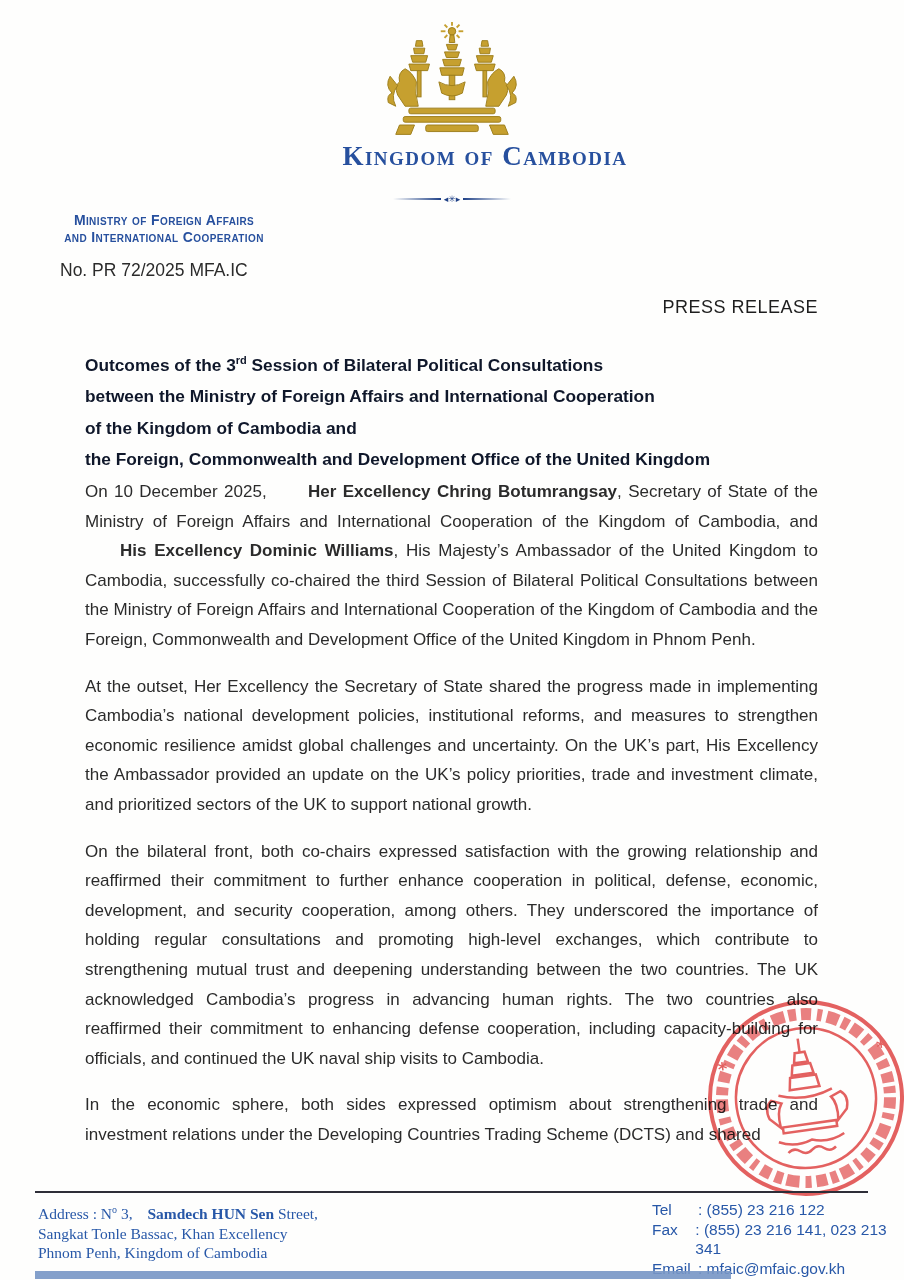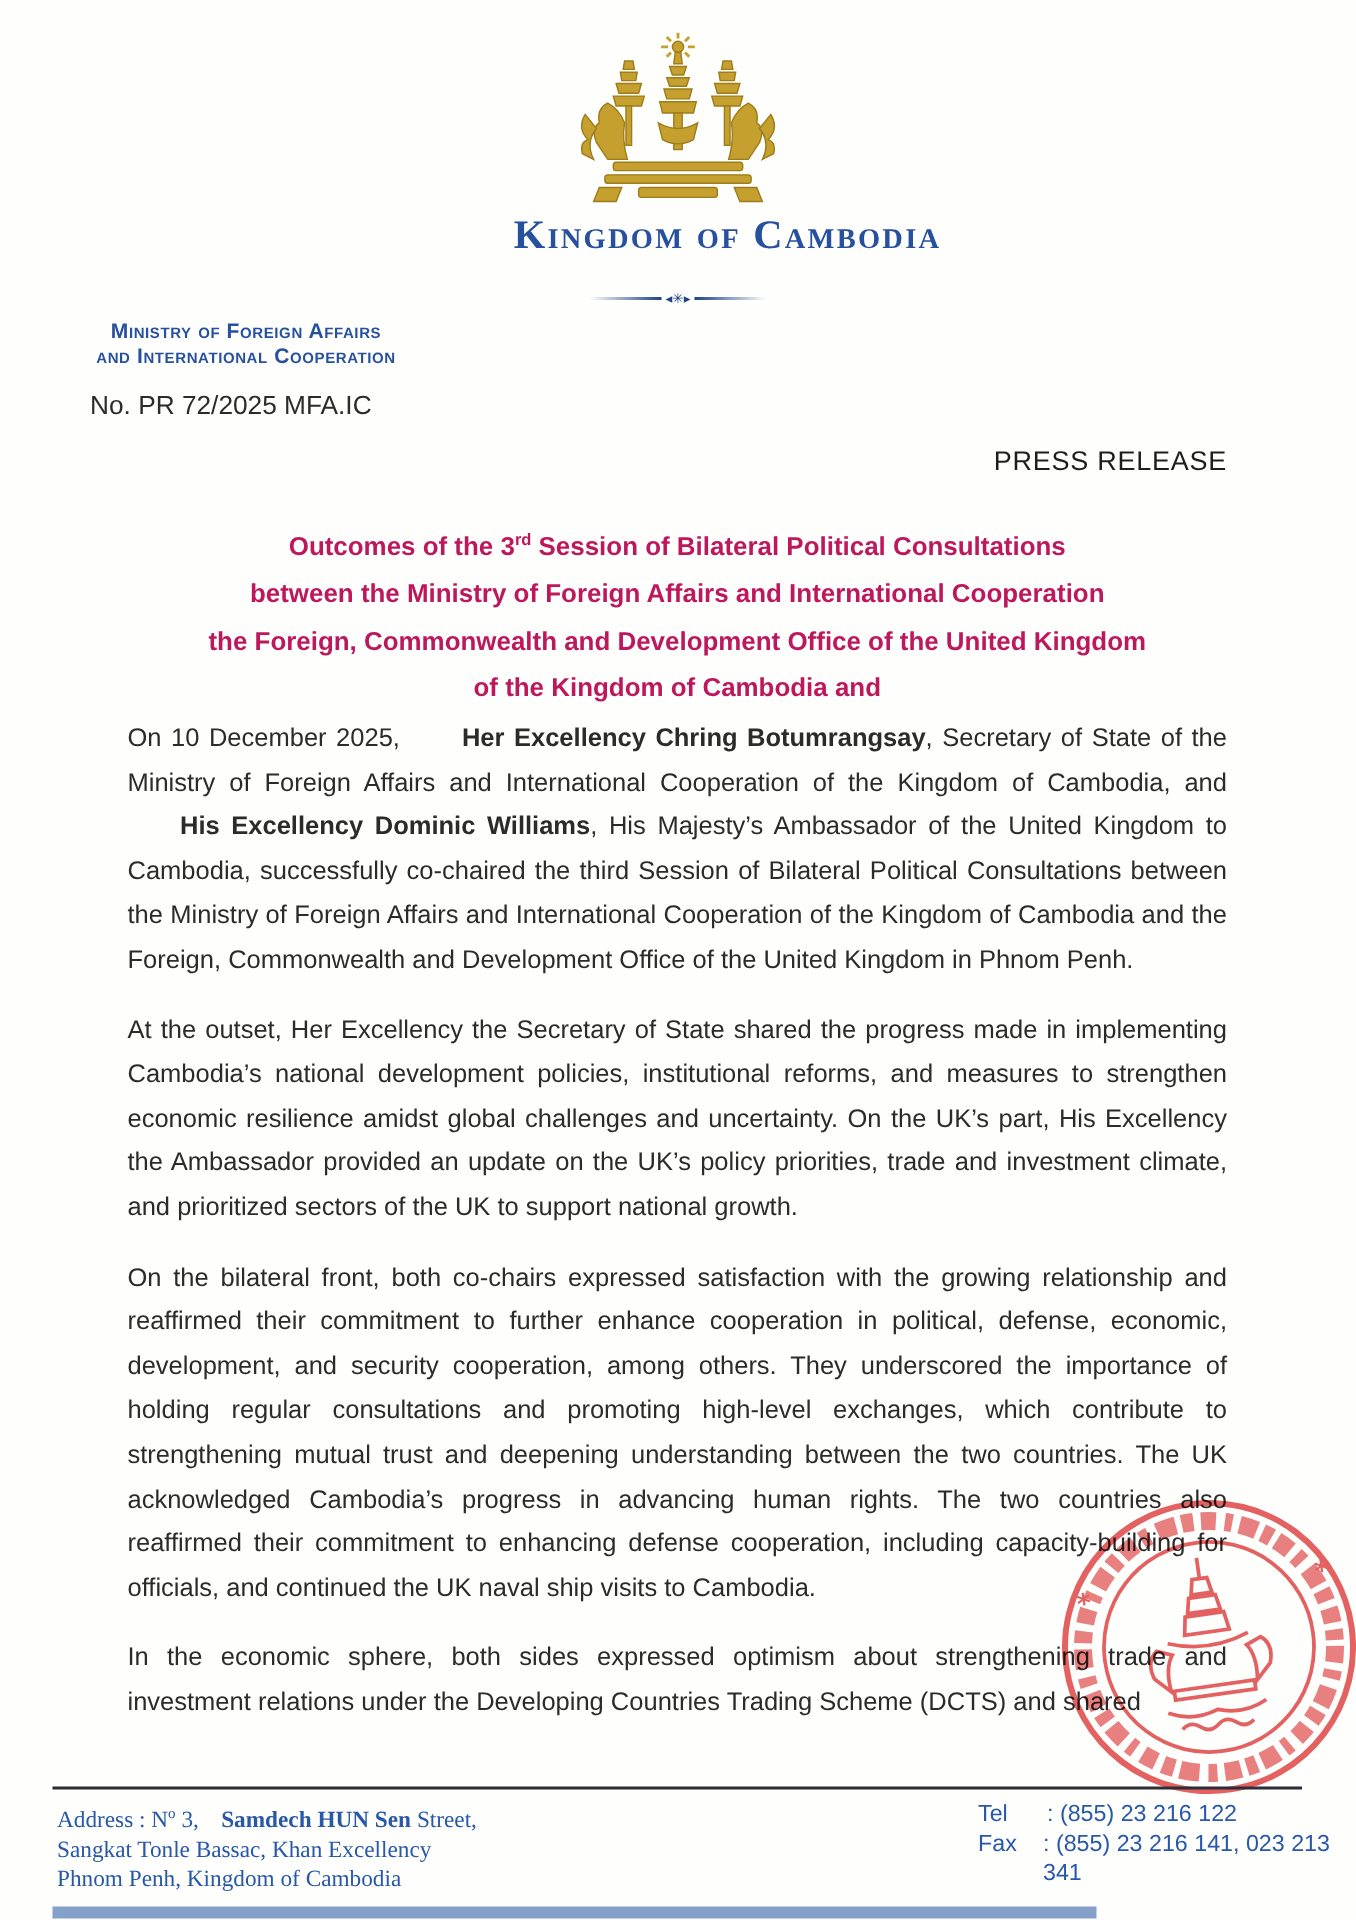--- a/index.html
+++ b/index.html
@@ -32,22 +32,22 @@
     font-weight:bold;font-variant:small-caps;font-size:14px;line-height:17px;
     letter-spacing:.4px;color:#27509e;
   }
   .docnum{position:absolute;left:60px;top:260px;font-size:17.5px;color:#2b2b2b;}
   .doctype{
     position:absolute;right:86px;top:297px;font-size:18px;
     letter-spacing:.5px;color:#1e1e1e;
   }
   
   .title{
-    position:absolute;left:85px;top:345px;width:733px;text-align:center;
-    font-weight:bold;font-size:17.3px;line-height:31.5px;color:#be185d;
+    position:absolute;left:85px;top:345px;width:733px;
+    font-weight:bold;font-size:17.3px;line-height:31.5px;color:#0f172a;
   }
   .title sup{font-size:11px;}
   
   .bodytext{
     position:absolute;left:85px;top:477px;width:733px;
     font-size:17px;line-height:29.6px;text-align:justify;color:#2b2b2b;
   }
   .bodytext p{margin:0 0 17px 0;}
   .bodytext .bold{font-weight:bold;padding-left:35px;}
   
@@ -142,22 +142,22 @@
     <div>Ministry of Foreign Affairs</div>
     <div>and International Cooperation</div>
   </div>
 
   <div class="docnum">No. PR 72/2025 MFA.IC</div>
   <div class="doctype">PRESS RELEASE</div>
 
   <div class="title">
     <div><span>Outcomes of the 3</span><sup>rd</sup><span> Session of Bilateral Political Consultations</span></div>
     <div>between the Ministry of Foreign Affairs and International Cooperation</div>
+    <div>of the Kingdom of Cambodia and</div>
     <div>the Foreign, Commonwealth and Development Office of the United Kingdom</div>
-    <div>of the Kingdom of Cambodia and</div>
   </div>
 
   <div class="bodytext">
       <p><span>On 10 December 2025, </span><span class="bold">Her Excellency Chring Botumrangsay</span><span>, Secretary of State of the Ministry of Foreign Affairs and International Cooperation of the Kingdom of Cambodia, and </span><span class="bold">His Excellency Dominic Williams</span><span>, His Majesty’s Ambassador of the United Kingdom to Cambodia, successfully co-chaired the third Session of Bilateral Political Consultations between the Ministry of Foreign Affairs and International Cooperation of the Kingdom of Cambodia and the Foreign, Commonwealth and Development Office of the United Kingdom in Phnom Penh.</span></p>
       <p><span>At the outset, Her Excellency the Secretary of State shared the progress made in implementing Cambodia’s national development policies, institutional reforms, and measures to strengthen economic resilience amidst global challenges and uncertainty. On the UK’s part, His Excellency the Ambassador provided an update on the UK’s policy priorities, trade and investment climate, and prioritized sectors of the UK to support national growth.</span></p>
       <p><span>On the bilateral front, both co-chairs expressed satisfaction with the growing relationship and reaffirmed their commitment to further enhance cooperation in political, defense, economic, development, and security cooperation, among others. They underscored the importance of holding regular consultations and promoting high-level exchanges, which contribute to strengthening mutual trust and deepening understanding between the two countries. The UK acknowledged Cambodia’s progress in advancing human rights. The two countries also reaffirmed their commitment to enhancing defense cooperation, including capacity-building for officials, and continued the UK naval ship visits to Cambodia.</span></p>
       <p><span>In the economic sphere, both sides expressed optimism about strengthening trade and investment relations under the Developing Countries Trading Scheme (DCTS) and shared</span></p>
     </div>
 
   <div class="stamp">
@@ -198,16 +198,20 @@
 
   <div class="footer-contacts">
     <div class="row">
         <span class="lbl">Tel</span>
         <span>: (855) 23 216 122</span>
       </div>
     <div class="row">
         <span class="lbl">Fax</span>
         <span>: (855) 23 216 141, 023 213 341</span>
       </div>
+    <div class="row">
+        <span class="lbl">Email</span>
+        <span>: mfaic@mfaic.gov.kh</span>
+      </div>
   </div>
 
   <div class="bottom-bar"></div>
 </div>
 
 </body></html>

